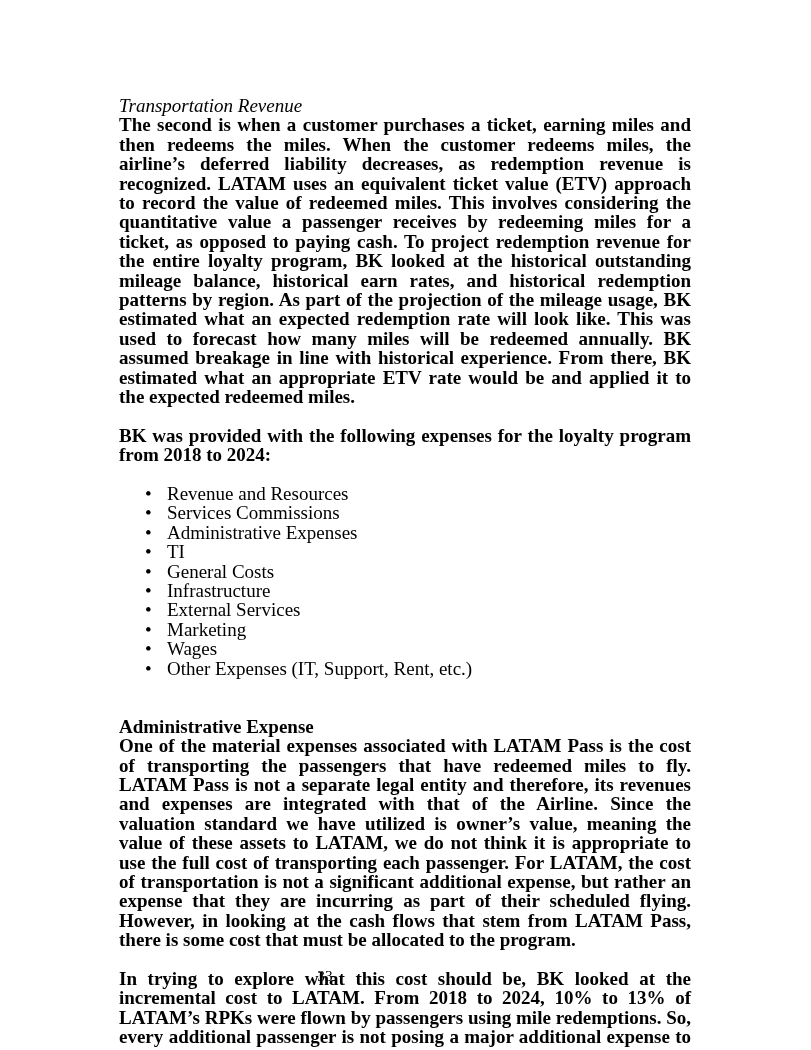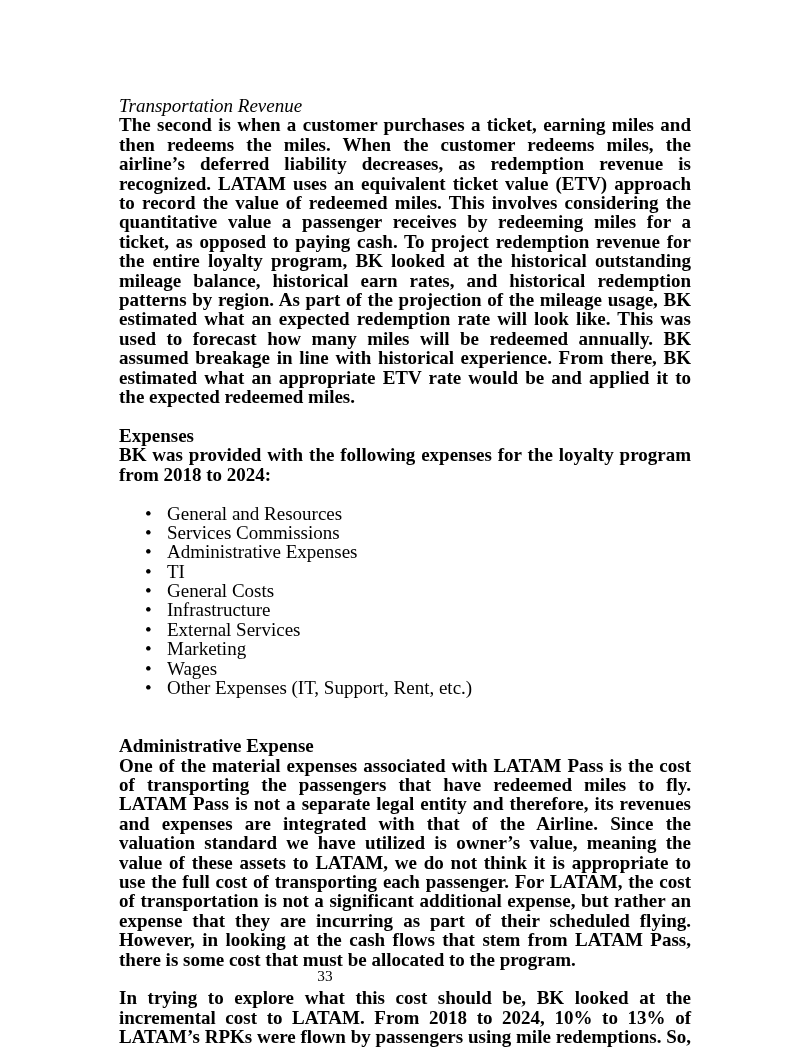--- a/index.html
+++ b/index.html
@@ -66,27 +66,26 @@
 </head>
 <body>
 
 <div class="page">
 
   <div class="subheading-italic">Transportation Revenue</div>
   <p>The second is when a customer purchases a ticket, earning miles and then redeems the miles. When the customer redeems miles, the airline’s deferred liability decreases, as redemption revenue is recognized. LATAM uses an equivalent ticket value (ETV) approach to record the value of redeemed miles. This involves considering the quantitative value a passenger receives by redeeming miles for a ticket, as opposed to paying cash. To project redemption revenue for the entire loyalty program, BK looked at the historical outstanding mileage balance, historical earn rates, and historical redemption patterns by region. As part of the projection of the mileage usage, BK estimated what an expected redemption rate will look like. This was used to forecast how many miles will be redeemed annually. BK assumed breakage in line with historical experience. From there, BK estimated what an appropriate ETV rate would be and applied it to the expected redeemed miles.</p>
 
   <div class="gap"></div>
 
-  <div class="heading-bold">Expenses</div>
   <p>BK was provided with the following expenses for the loyalty program from 2018 to 2024:</p>
 
   <div class="gap"></div>
 
   <ul class="bullets">
-    <li><span class="bullet">•</span><span>General and Resources</span></li>
+    <li><span class="bullet">•</span><span>Revenue and Resources</span></li>
     <li><span class="bullet">•</span><span>Services Commissions</span></li>
     <li><span class="bullet">•</span><span>Administrative Expenses</span></li>
     <li><span class="bullet">•</span><span>TI</span></li>
     <li><span class="bullet">•</span><span>General Costs</span></li>
     <li><span class="bullet">•</span><span>Infrastructure</span></li>
     <li><span class="bullet">•</span><span>External Services</span></li>
     <li><span class="bullet">•</span><span>Marketing</span></li>
     <li><span class="bullet">•</span><span>Wages</span></li>
     <li><span class="bullet">•</span><span>Other Expenses (IT, Support, Rent, etc.)</span></li>
   </ul>

